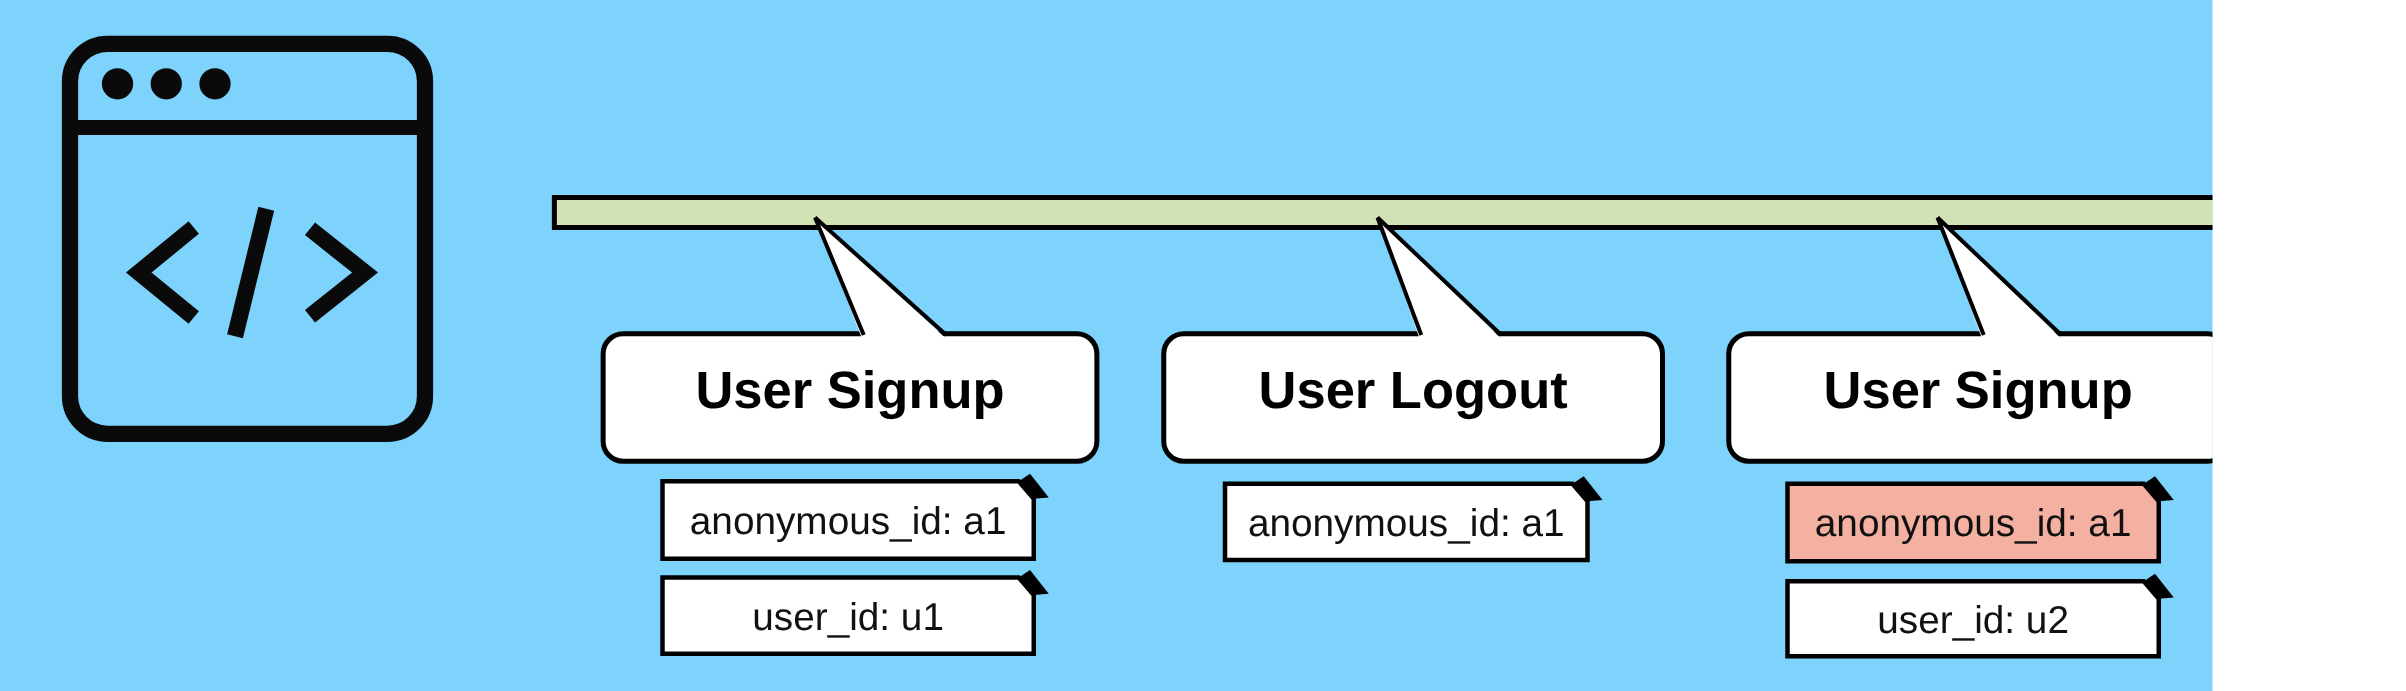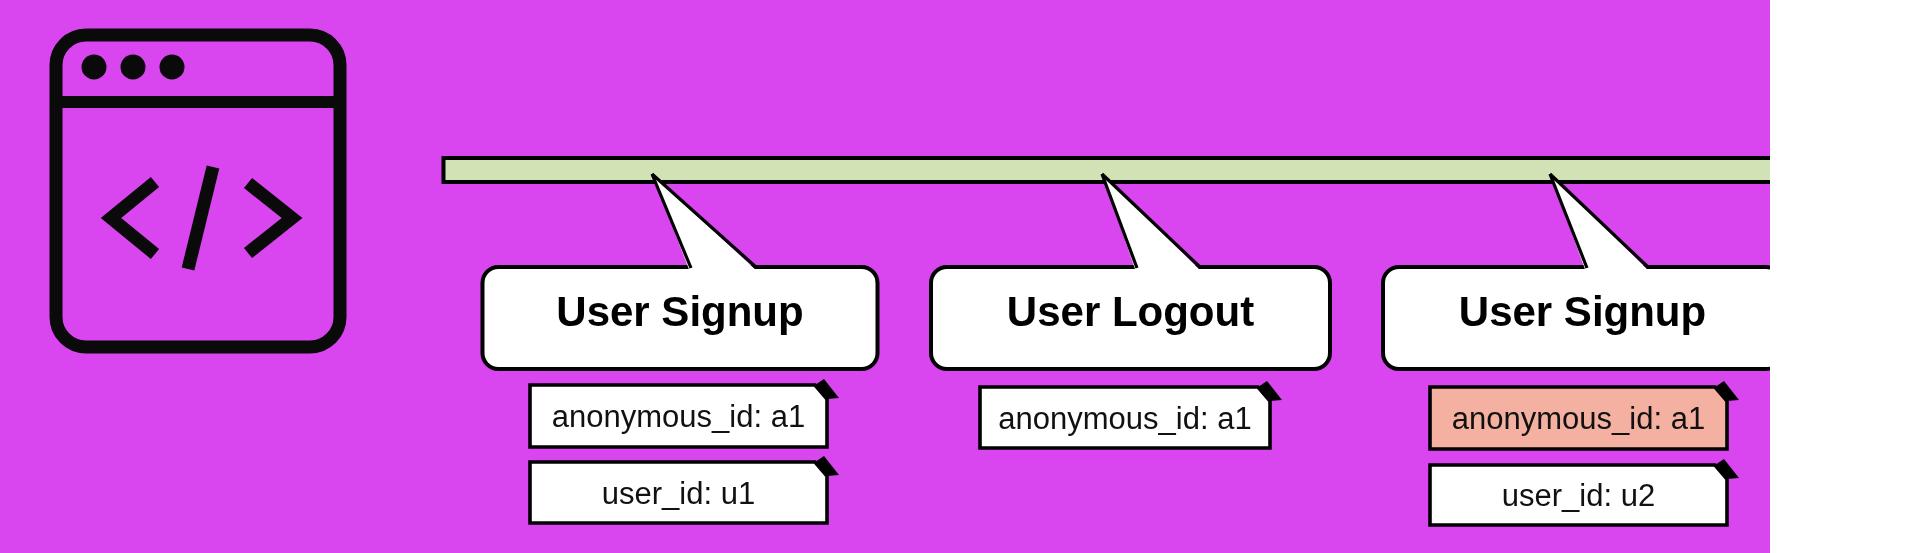--- a/index.html
+++ b/index.html
@@ -4,21 +4,21 @@
 <style>
   html, body {
     margin: 0;
     padding: 0;
     background: #ffffff;
   }
   .canvas {
     position: relative;
     width: 1770px;
     height: 553px;
-    background: #d946ef;
+    background: #7dd3fc;
     font-family: "Liberation Sans", sans-serif;
     overflow: hidden;
   }
   svg { display: block; }
   .event-title {
     font-family: "Liberation Sans", sans-serif;
     font-size: 42px;
     font-weight: bold;
     fill: #000000;
   }

